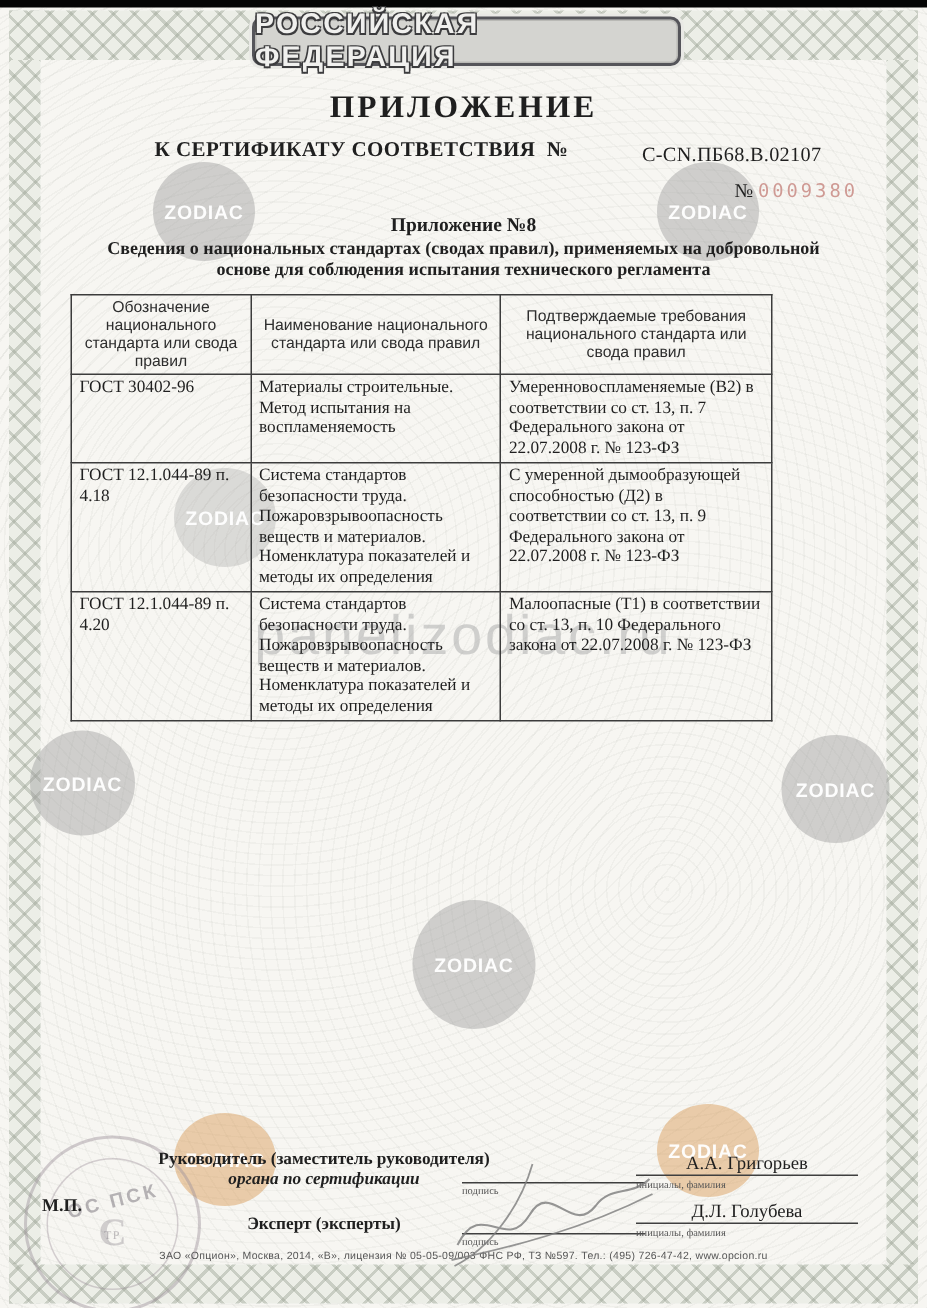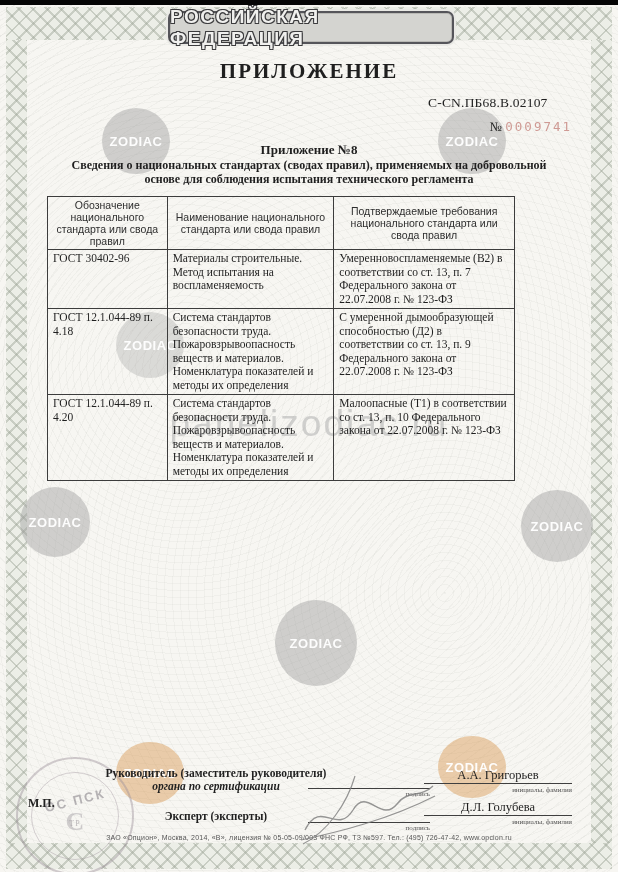--- a/index.html
+++ b/index.html
@@ -72,21 +72,21 @@
   tbody tr:nth-child(3){height:50px;}
   tbody tr:nth-child(4){height:56px;}
 
   .mp{position:absolute;left:28px;top:796px;z-index:3;font-size:12px;font-weight:bold;}
   .role{position:absolute;left:90px;width:252px;text-align:center;z-index:2;
       font-size:11.5px;font-weight:bold;line-height:13px;}
   .role1{top:767px;} .role2{top:780px;font-style:italic;} .role-exp{top:810px;}
   .sigline{position:absolute;border-bottom:1px solid #3f3f3f;z-index:2;}
   .sl1{left:308px;top:773px;width:122px;height:15px;}
   .sl2{left:308px;top:807px;width:122px;height:15px;}
-  .caption{position:absolute;z-index:2;font-size:7px;color:#555;text-align:right;font-family:Liberation Serif, serif;}
+  .caption{position:absolute;z-index:2;font-size:7px;color:#555;text-align:left;font-family:Liberation Serif, serif;}
   .cap-sign1{left:308px;top:790px;width:122px;}
   .cap-sign2{left:308px;top:824px;width:122px;}
   .name{position:absolute;left:428px;width:140px;text-align:center;z-index:2;font-size:12.5px;}
   .nm1{top:768px;} .nm2{top:800px;}
   .nline{position:absolute;left:424px;width:148px;border-bottom:1px solid #3f3f3f;z-index:2;}
   .nl1{top:783px;} .nl2{top:815px;}
   .cap-nm1{left:424px;top:786px;width:148px;}
   .cap-nm2{left:424px;top:818px;width:148px;}
 
   .squiggle{position:absolute;left:293px;top:770px;z-index:3;opacity:.8;}
@@ -139,22 +139,23 @@
   <div class="wm wm8 wm-orange">
       <span>ZODIAC</span>
     </div>
   <div class="site-wm">panelizodiac.ru</div>
 
   <div class="banner">
     <span>РОССИЙСКАЯ ФЕДЕРАЦИЯ</span>
   </div>
 
   <div class="doc-title">ПРИЛОЖЕНИЕ</div>
+  <div class="cert-line">К СЕРТИФИКАТУ СООТВЕТСТВИЯ  №</div>
   <div class="cert-num">С-CN.ПБ68.В.02107</div>
-  <div class="form-num"><span>№ </span><span class="digits">0009741</span></div>
+  <div class="form-num"><span>№ </span><span class="digits">0009380</span></div>
 
   <div class="annex-label">Приложение №8</div>
   <div class="annex-desc desc1">Сведения о национальных стандартах (сводах правил), применяемых на добровольной</div>
   <div class="annex-desc desc2">основе для соблюдения испытания технического регламента</div>
 
   <table class="std">
     <colgroup>
         <col style="width:139px">
         <col style="width:184px">
         <col style="width:201px">

